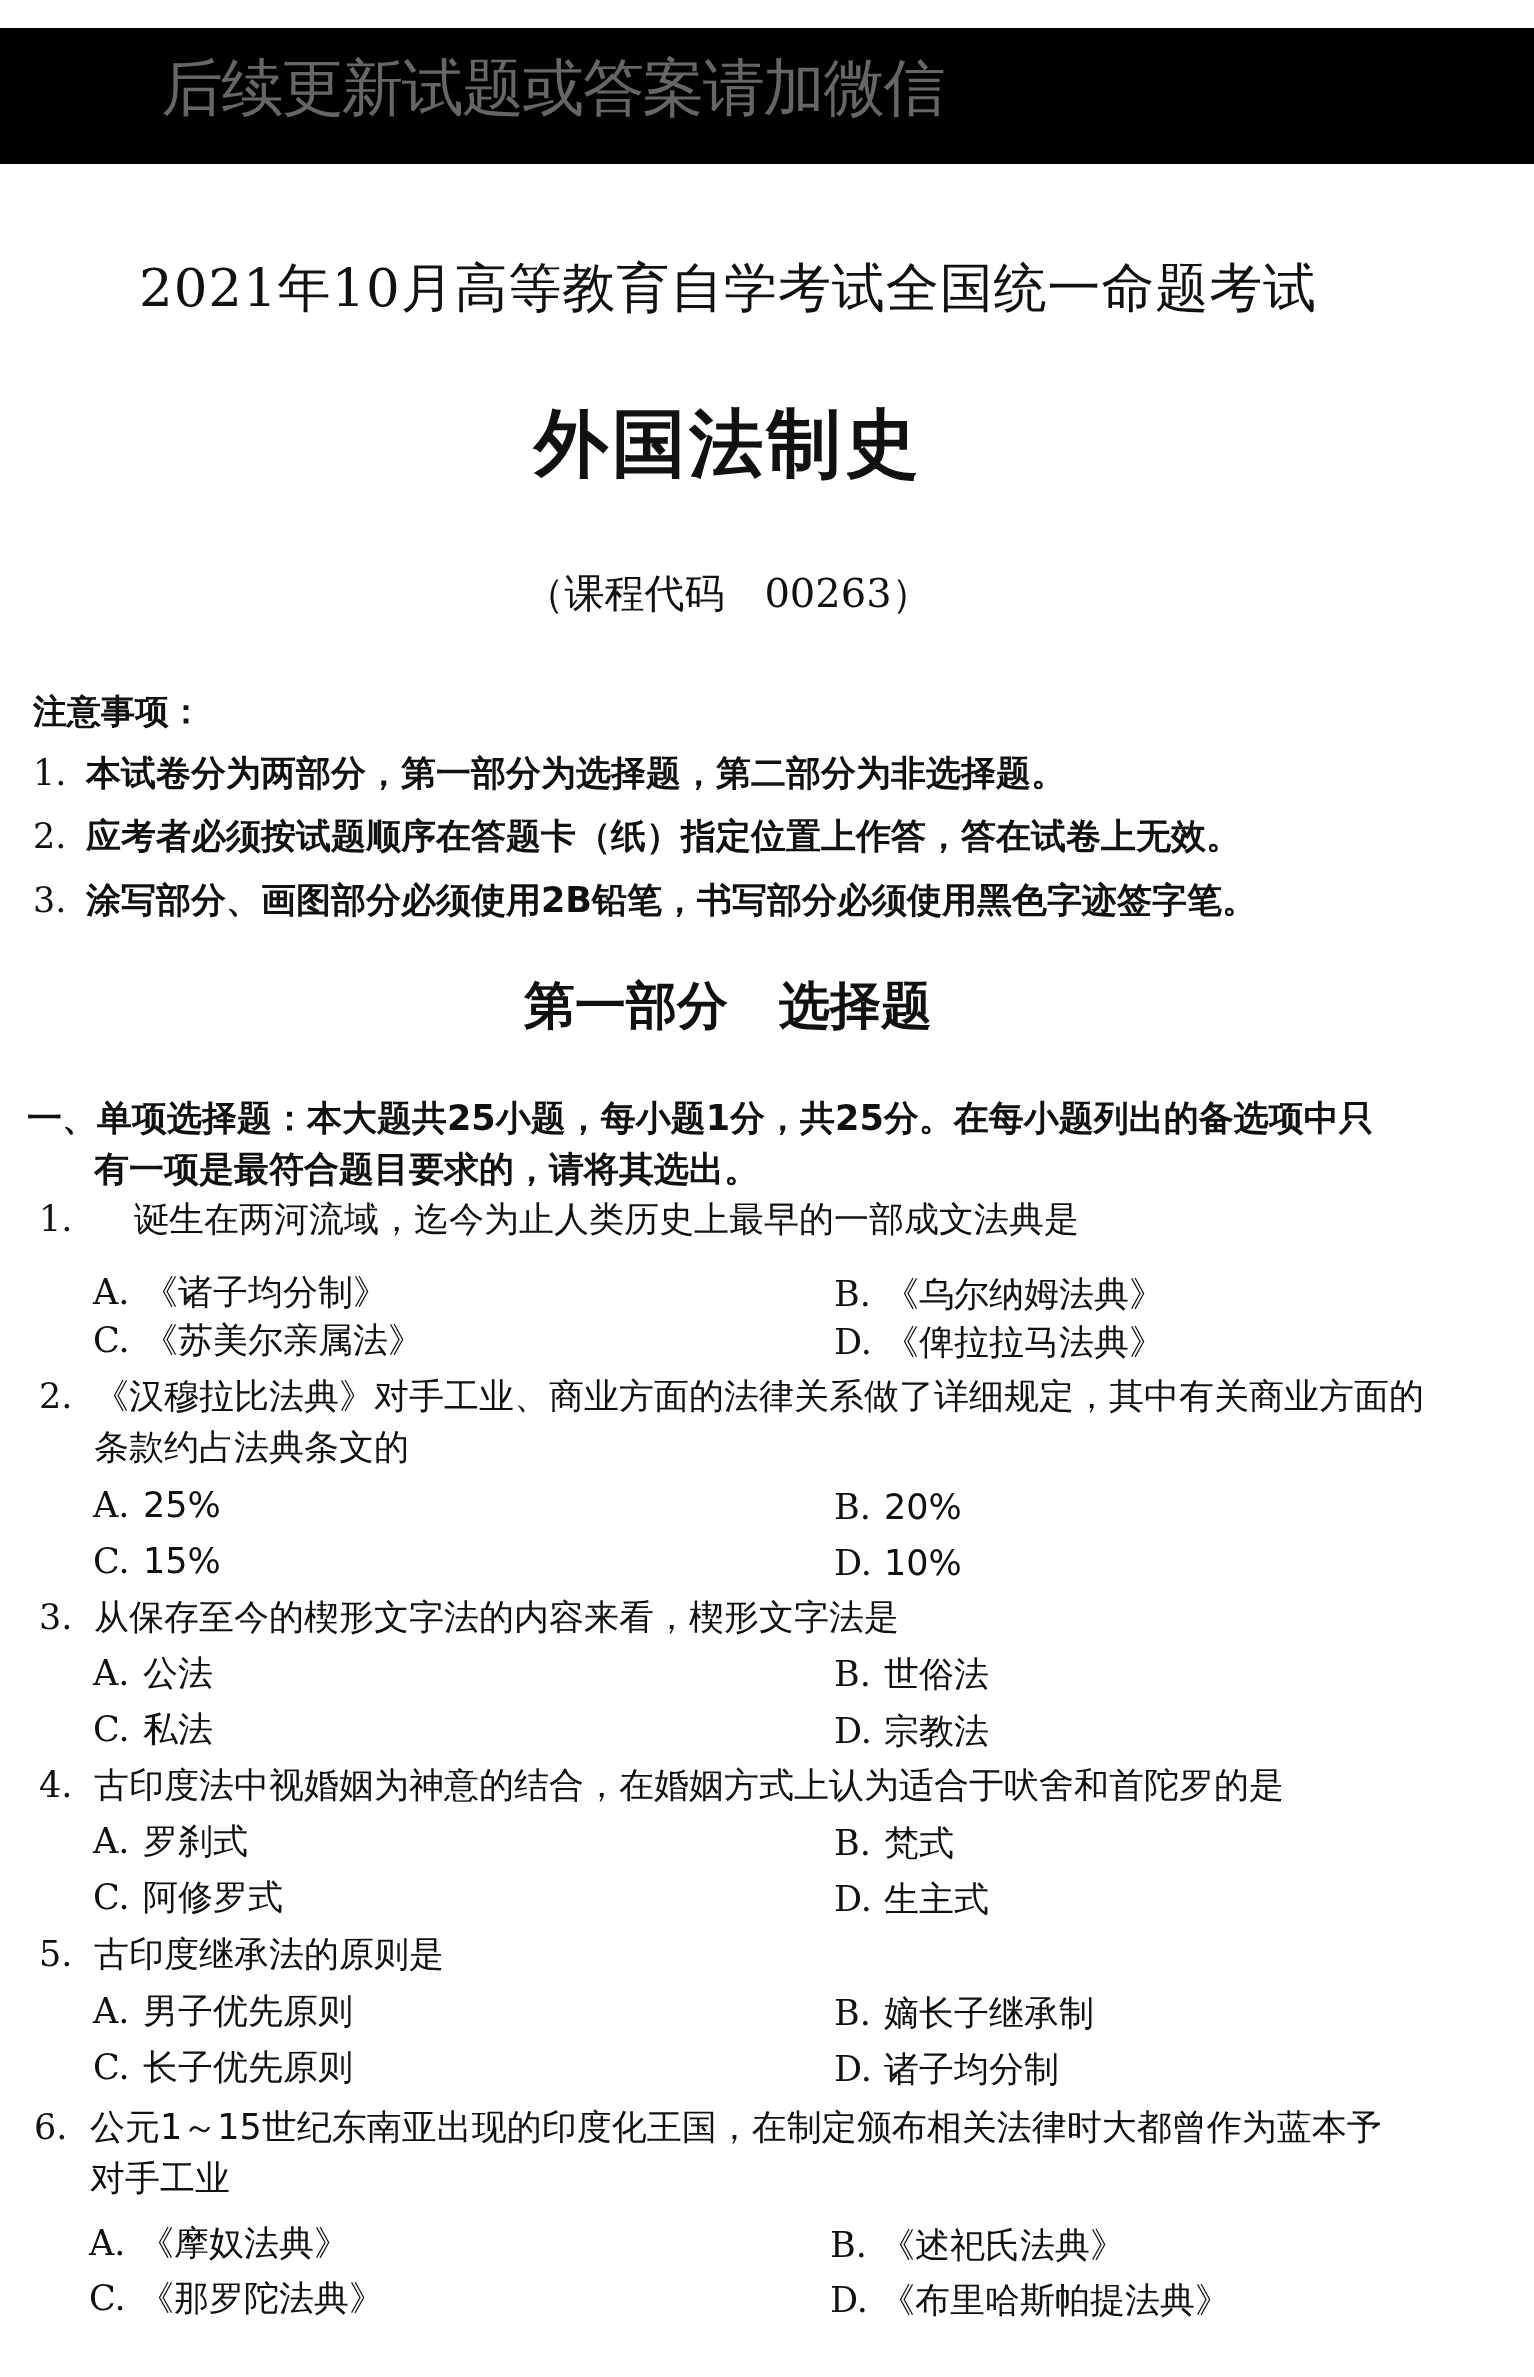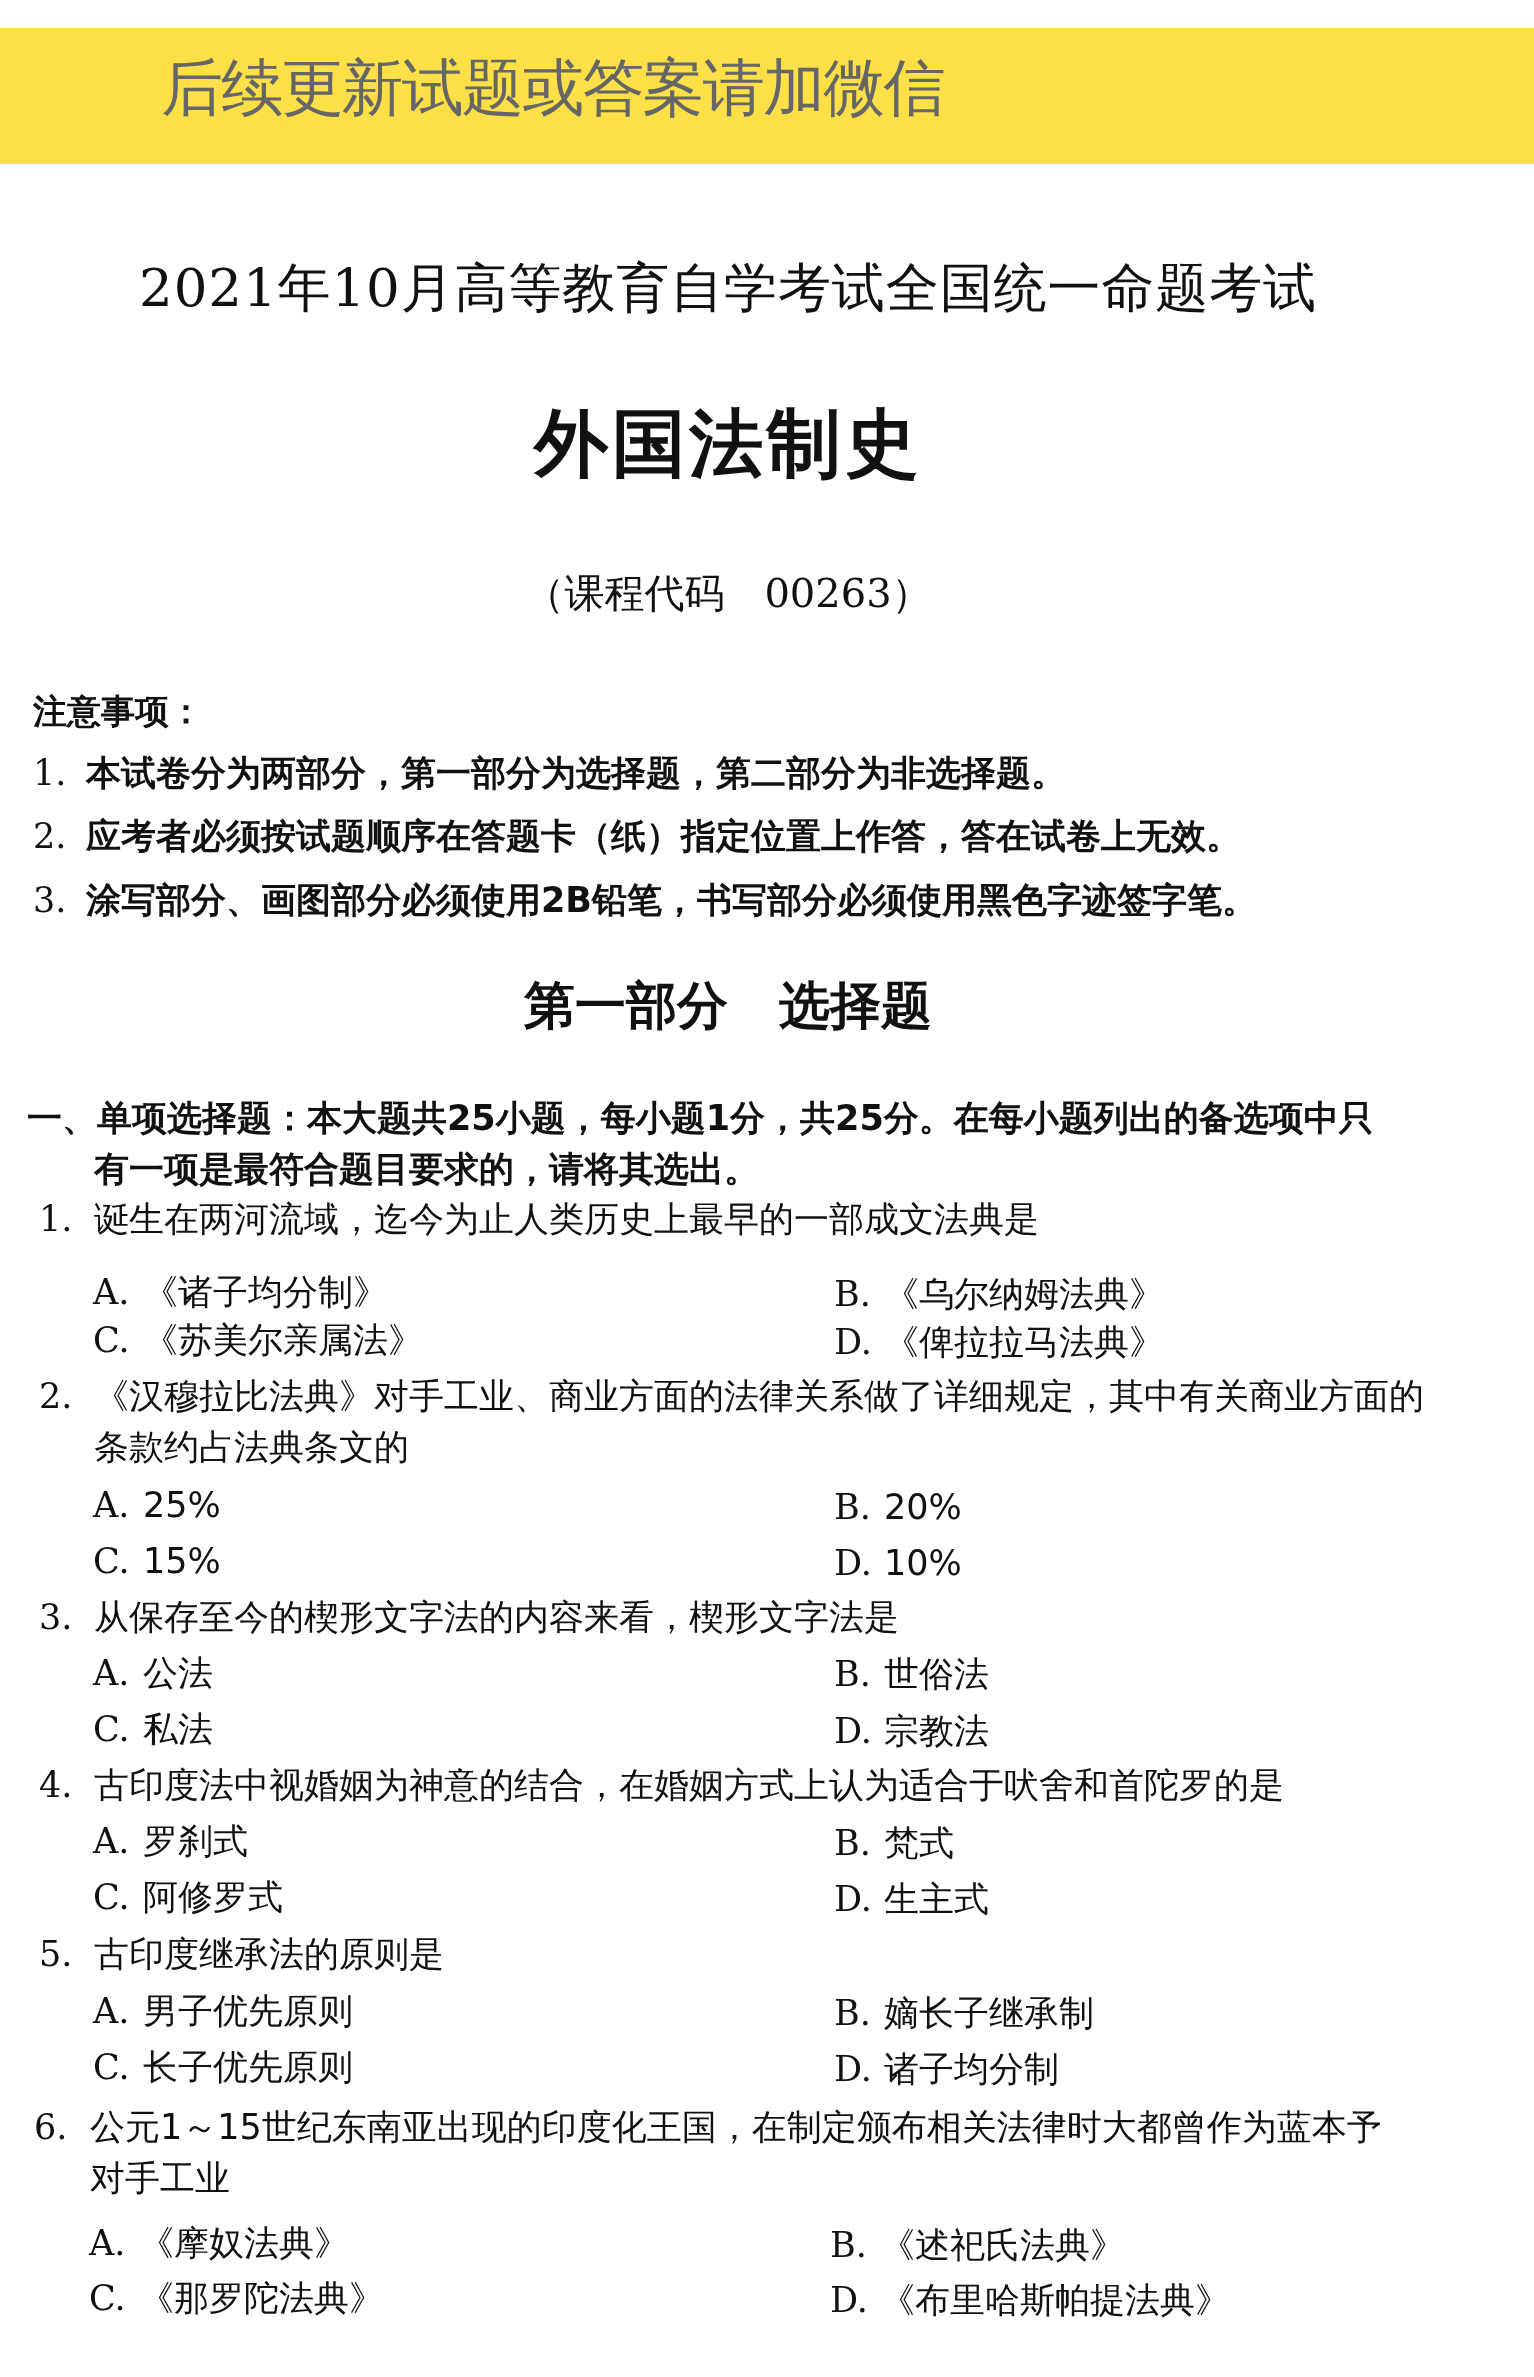--- a/index.html
+++ b/index.html
@@ -14,21 +14,21 @@
     overflow: hidden;
     color: #111111;
     font-family: "DejaVu Sans", "Liberation Sans", sans-serif;
   }
   .banner {
     position: absolute;
     left: 0;
     top: 27.5px;
     width: 1534px;
     height: 136px;
-    background: #fde047;
+    background: #000000;
   }
   .banner-text {
     position: absolute;
     left: 161px;
     top: 23px;
     font-size: 62px;
     line-height: 74px;
     color: #666666;
     white-space: nowrap;
     letter-spacing: -1.8px;
@@ -140,21 +140,21 @@
   <span class="num">3.</span><span>涂写部分、画图部分必须使用2B铅笔，书写部分必须使用黑色字迹签字笔。</span>
 </div>
 
 <div class="line center part-heading">第一部分　选择题</div>
 
 <div class="line section-line" style="left:27px; top:1101px;">一、单项选择题：本大题共25小题，每小题1分，共25分。在每小题列出的备选项中只</div>
 <div class="line section-line" style="left:94px; top:1152px;">有一项是最符合题目要求的，请将其选出。</div>
 
 <div>
   <span class="q-num" style="top:1202px;">1.</span>
-  <span class="q-text" style="top:1202px;">诞生在两河流域，迄今为止人类历史上最早的一部成文法典是</span>
+  <span class="q-text" style="top:1202px;margin-left:40px;">诞生在两河流域，迄今为止人类历史上最早的一部成文法典是</span>
   <div class="opt col-a" style="top:1275px;"><span class="letter">A.</span><span>《诸子均分制》</span></div>
   <div class="opt col-b" style="top:1277px;"><span class="letter">B.</span><span>《乌尔纳姆法典》</span></div>
   <div class="opt col-a" style="top:1323px;"><span class="letter">C.</span><span>《苏美尔亲属法》</span></div>
   <div class="opt col-b" style="top:1325px;"><span class="letter">D.</span><span>《俾拉拉马法典》</span></div>
 </div>
 
 <div>
   <span class="q-num" style="top:1379px;">2.</span>
   <span class="q-text" style="top:1379px;">《汉穆拉比法典》对手工业、商业方面的法律关系做了详细规定，其中有关商业方面的</span>
   <span class="q-text" style="top:1430px;">条款约占法典条文的</span>

